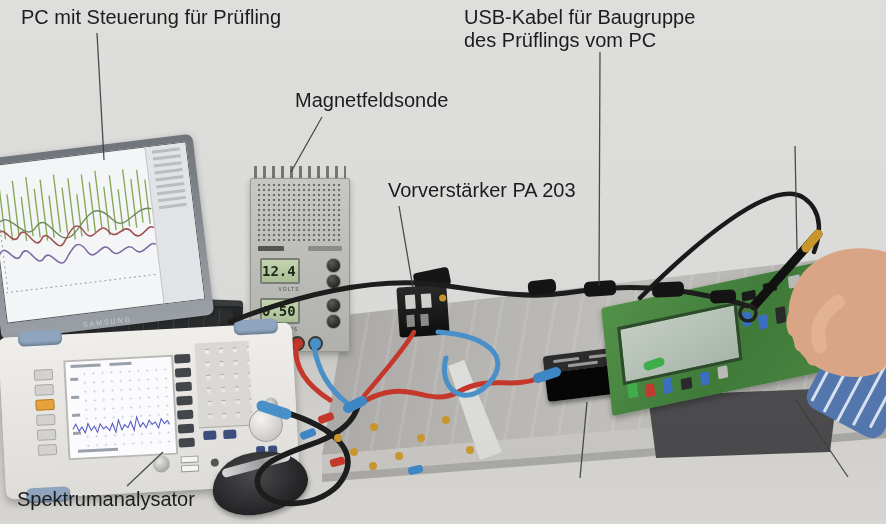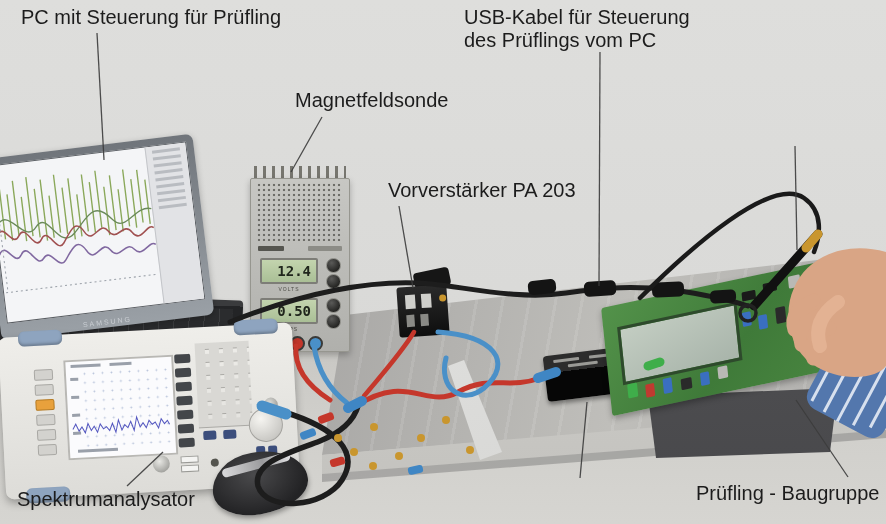--- a/index.html
+++ b/index.html
@@ -45,21 +45,21 @@
   .psu-fins{position:absolute;left:4px;top:0;right:4px;height:13px;
         background:repeating-linear-gradient(90deg,#77766f 0 3px,rgba(0,0,0,0) 3px 9px);}
   .psu-body{position:absolute;left:0;top:12px;right:0;bottom:0;
         background:linear-gradient(180deg,#c7c7c3,#b0b0ac);border:1px solid #96968f;border-radius:2px;
         box-shadow:0 3px 6px rgba(0,0,0,.25);}
   .psu-grille{position:absolute;left:7px;top:17px;width:84px;height:58px;
         background-image:radial-gradient(circle at 2px 2px,#6d6d68 1.1px,rgba(0,0,0,0) 1.6px);
         background-size:5px 5px;}
   .psu-brand{position:absolute;left:8px;top:80px;width:26px;height:5px;background:#55554f;border-radius:1px;}
   .psu-model{position:absolute;right:8px;top:80px;width:34px;height:5px;background:#8c8c86;border-radius:1px;}
-  .lcd{position:absolute;left:10px;width:58px;height:26px;background:linear-gradient(180deg,#c3d4ae,#aabf96);
+  .lcd{position:absolute;left:10px;width:40px;height:26px;background:linear-gradient(180deg,#c3d4ae,#aabf96);
         border:2px solid #7d7d77;border-radius:2px;color:#20261c;font-family:"DejaVu Sans Mono",monospace;
         font-weight:bold;font-size:14px;text-align:right;line-height:23px;padding-right:5px;box-sizing:border-box;}
   .psu-knob{position:absolute;width:13px;height:13px;border-radius:50%;
         background:radial-gradient(circle at 35% 30%,#5a5a58,#262624 70%);border:1px solid #8a8a84;}
   .psu-cap{position:absolute;left:10px;width:58px;text-align:center;font-size:5px;color:#4e4e48;letter-spacing:1px;}
   .term{position:absolute;width:11px;height:11px;border-radius:50%;border:2px solid #3a3a38;}
 
   
   .sa{left:2px;top:330px;width:294px;height:162px;transform:rotate(-3deg);
         background:linear-gradient(180deg,#efeeea,#dddcd8);border-radius:8px;
@@ -318,21 +318,20 @@
       <line x1="795" y1="146" x2="797" y2="250"></line>
       <line x1="399" y1="206" x2="413" y2="288"></line>
       <line x1="127" y1="486" x2="163" y2="452"></line>
       <line x1="580" y1="478" x2="587" y2="402"></line>
       <line x1="848" y1="477" x2="796" y2="400"></line>
     </g>
   </svg>
 
   <div class="lab" style="left:21px;top:6px">PC mit Steuerung für Prüfling</div>
   <div class="lab" style="left:464px;top:6px">
-    <div>USB-Kabel für Steuerung</div>
+    <div>USB-Kabel für Baugruppe</div>
     <div>des Prüflings vom PC</div>
   </div>
   <div class="lab" style="left:295px;top:89px">Magnetfeldsonde</div>
   <div class="lab" style="left:388px;top:179px">Vorverstärker PA 203</div>
   <div class="lab" style="left:17px;top:488px">Spektrumanalysator</div>
-  <div class="lab" style="left:696px;top:482px">Prüfling - Baugruppe</div>
 
 </div>
 
 </body></html>

